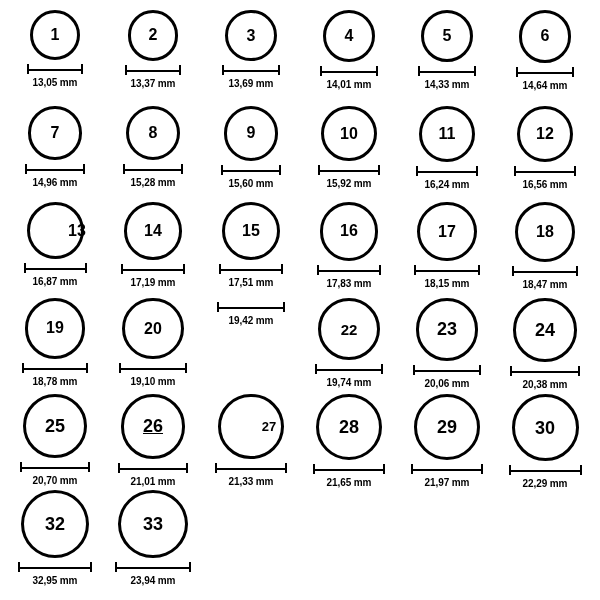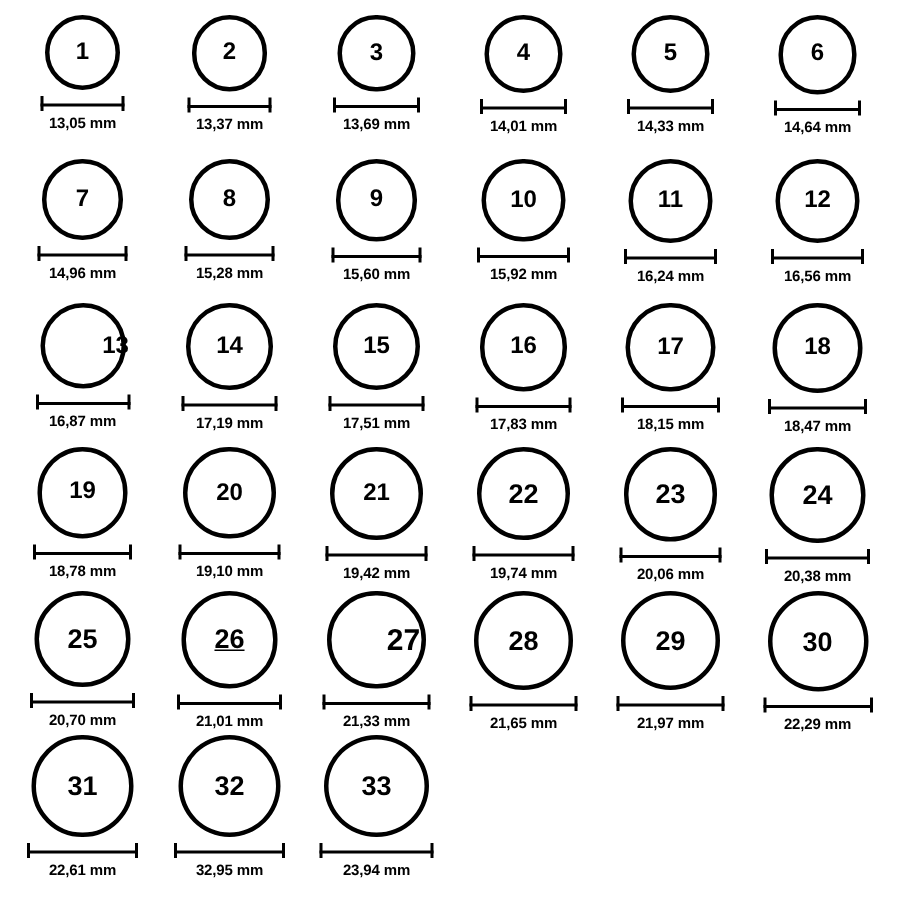--- a/index.html
+++ b/index.html
@@ -304,33 +304,30 @@
           <span class="ring-size" style="font-size: 16px;">20</span>
         </div>
         <div class="measure" style="width: 67.1px;">
           <div class="bar"></div>
           <div class="cap left"></div>
           <div class="cap right"></div>
         </div>
         <div class="mm-label">19,10 mm</div>
       </div>
       <div class="cell">
-        <div class="ring" style="width: 61.7px; height: 61.7px;">
-          <span class="ring-size" style="font-size: 16px;">21</span>
-        </div>
         <div class="measure" style="width: 67.7px;">
           <div class="bar"></div>
           <div class="cap left"></div>
           <div class="cap right"></div>
         </div>
         <div class="mm-label">19,42 mm</div>
       </div>
       <div class="cell">
         <div class="ring" style="width: 62.3px; height: 62.3px;">
-          <span class="ring-size" style="font-size: 18px;">22</span>
+          <span class="ring-size" style="font-size: 15px;">22</span>
         </div>
         <div class="measure" style="width: 68.3px;">
           <div class="bar"></div>
           <div class="cap left"></div>
           <div class="cap right"></div>
         </div>
         <div class="mm-label">19,74 mm</div>
       </div>
       <div class="cell">
         <div class="ring" style="width: 62.9px; height: 62.9px;">
@@ -371,21 +368,21 @@
         </div>
         <div class="measure" style="width: 70.6px;">
           <div class="bar"></div>
           <div class="cap left"></div>
           <div class="cap right"></div>
         </div>
         <div class="mm-label">21,01 mm</div>
       </div>
       <div class="cell">
         <div class="ring" style="width: 65.2px; height: 65.2px;">
-          <span class="ring-size" style="font-size: 20px; margin-left: 36px;">27</span>
+          <span class="ring-size" style="font-size: 13px; margin-left: 36px;">27</span>
         </div>
         <div class="measure" style="width: 71.2px;">
           <div class="bar"></div>
           <div class="cap left"></div>
           <div class="cap right"></div>
         </div>
         <div class="mm-label">21,33 mm</div>
       </div>
       <div class="cell">
         <div class="ring" style="width: 65.8px; height: 65.8px;">
@@ -412,31 +409,20 @@
       <div class="cell">
         <div class="ring" style="width: 67px; height: 67px;">
           <span class="ring-size" style="font-size: 18px;">30</span>
         </div>
         <div class="measure" style="width: 73px;">
           <div class="bar"></div>
           <div class="cap left"></div>
           <div class="cap right"></div>
         </div>
         <div class="mm-label">22,29 mm</div>
-      </div>
-      <div class="cell">
-        <div class="ring" style="width: 67.6px; height: 67.6px;">
-          <span class="ring-size" style="font-size: 18px;">31</span>
-        </div>
-        <div class="measure" style="width: 73.6px;">
-          <div class="bar"></div>
-          <div class="cap left"></div>
-          <div class="cap right"></div>
-        </div>
-        <div class="mm-label">22,61 mm</div>
       </div>
       <div class="cell">
         <div class="ring" style="width: 68.1px; height: 68.1px;">
           <span class="ring-size" style="font-size: 18px;">32</span>
         </div>
         <div class="measure" style="width: 74.1px;">
           <div class="bar"></div>
           <div class="cap left"></div>
           <div class="cap right"></div>
         </div>

